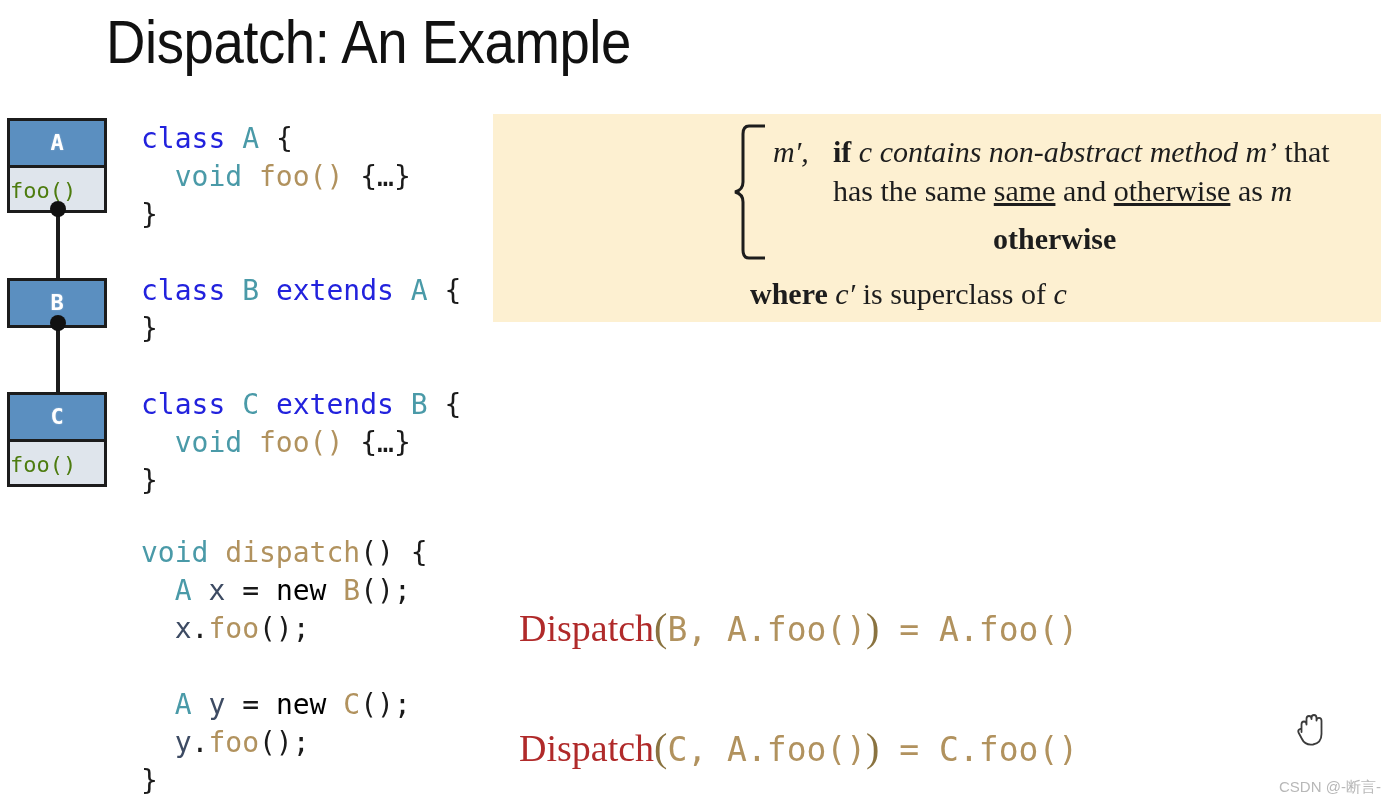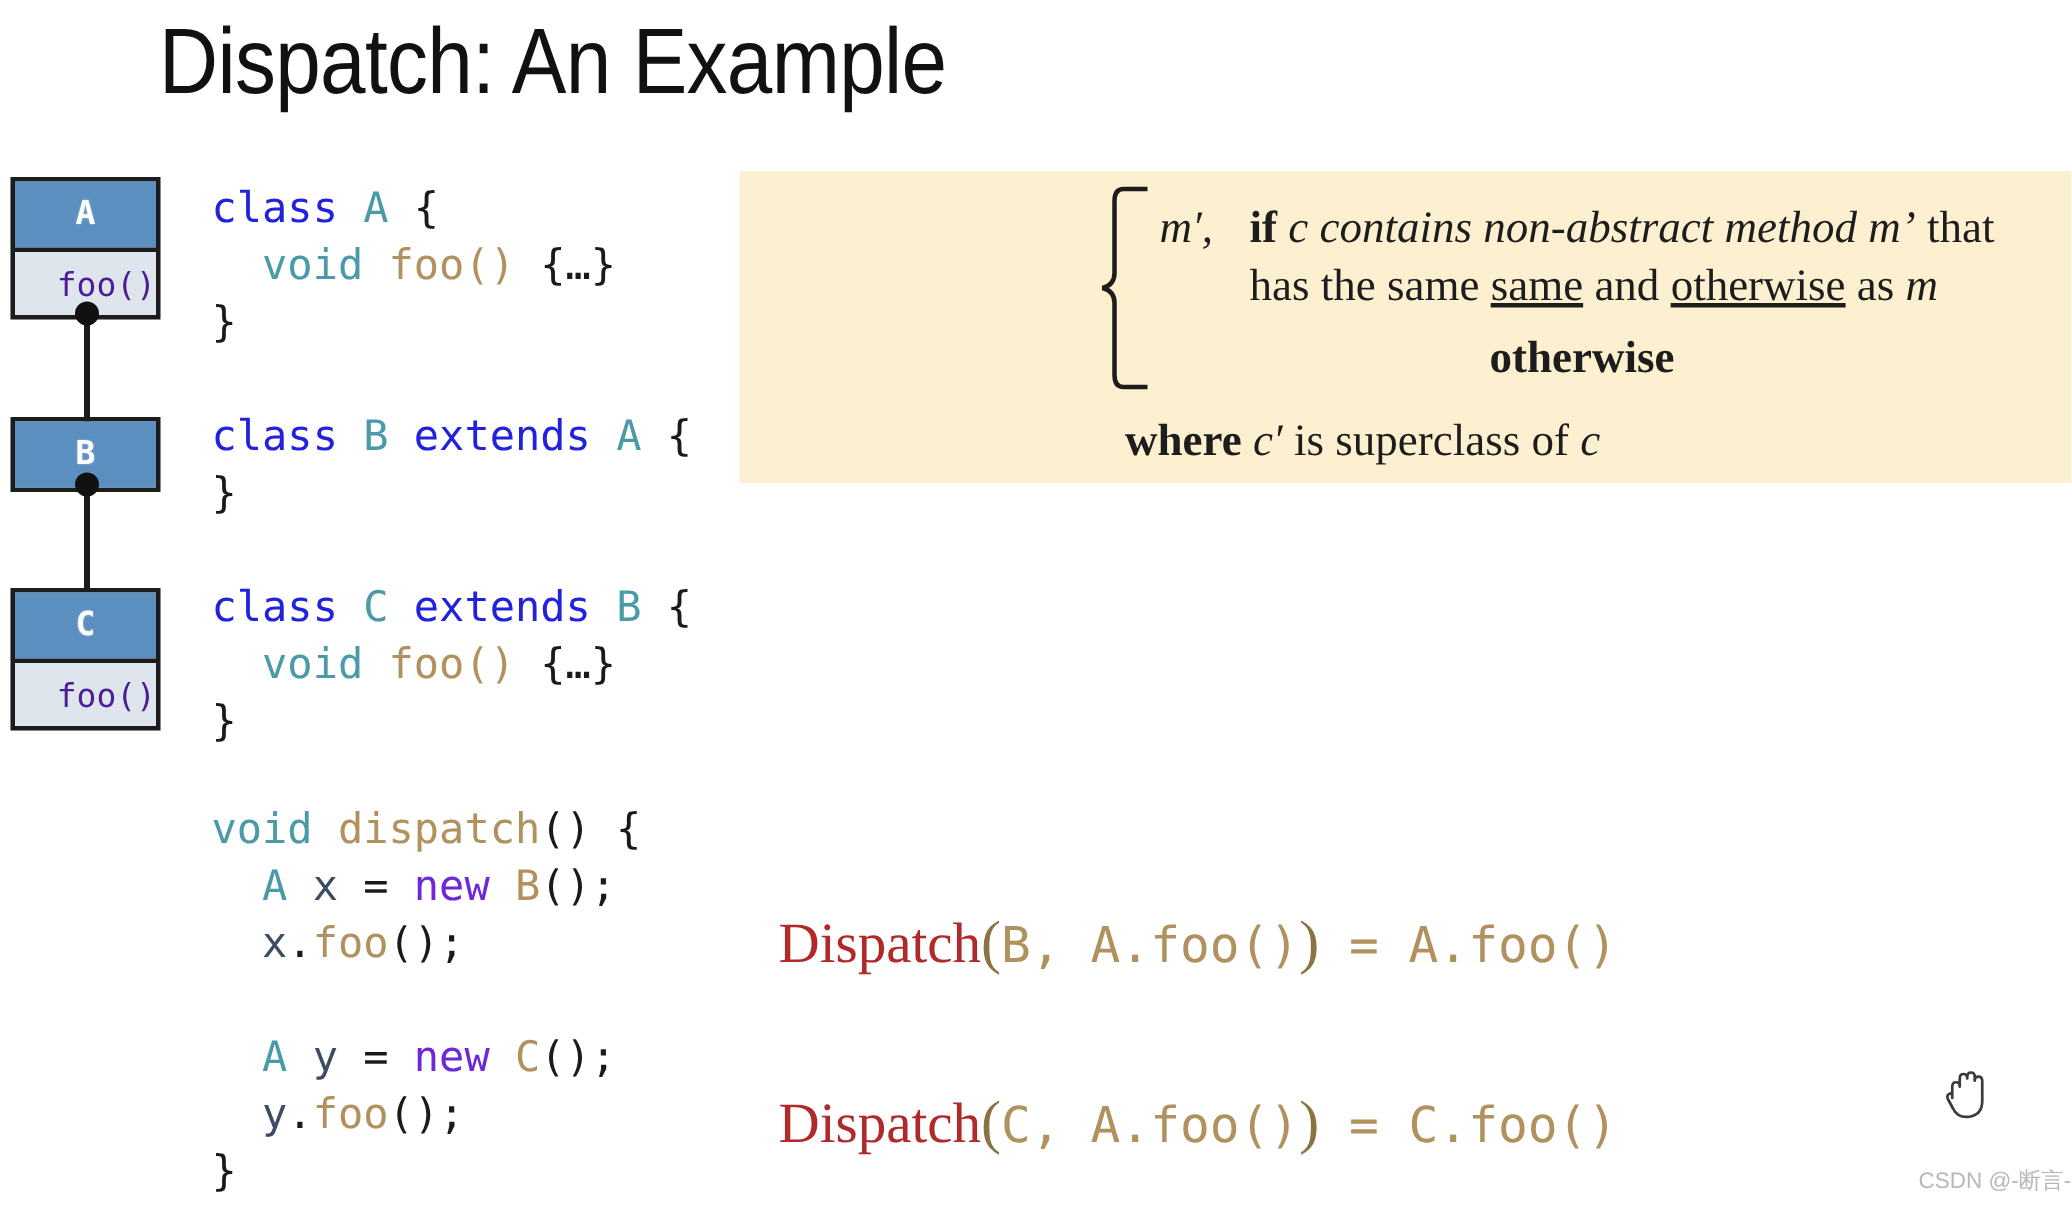--- a/index.html
+++ b/index.html
@@ -55,24 +55,24 @@
     font-weight: bold;
     font-size: 22px;
     text-align: center;
     line-height: 44px;
     height: 44px;
     box-sizing: border-box;
     text-shadow: 0 0 2px rgba(255,255,255,.35);
   }
   .uml-body {
     background: #dfe5ec;
-    color: #4c1d95;
+    color: #4d7c0f;
     font-family: "DejaVu Sans Mono", monospace;
     font-size: 22px;
-    text-align: right;
+    text-align: left;
     line-height: 45px;
     height: 45px;
     box-sizing: border-box;
     border-top: 3px solid #1c1c1c;
   }
   #uml-box-a { top: 0px; }
   #uml-box-b { top: 160px; }
   #uml-box-c { top: 274px; }
 
   .uml-link {
@@ -100,21 +100,21 @@
     font-family: "DejaVu Sans Mono", monospace;
     font-size: 28px;
     line-height: 38px;
     white-space: pre;
     color: #1a1a1a;
   }
   #code-classes { left: 141px; top: 108px; margin-top: 12px; }
   #code-dispatch { left: 141px; top: 534px; }
 
   .kw        { color: #2222dd; }
-  .kw-new    { color: #6d28d9; }
+  .kw-new    { color: #000000; }
   .type      { color: #4a9aa8; }
   .fn        { color: #b1925e; }
   .var       { color: #3d4b63; }
   .punc      { color: #1a1a1a; }
 
   
   #formula-box {
     position: absolute;
     left: 493px;
     top: 114px;

